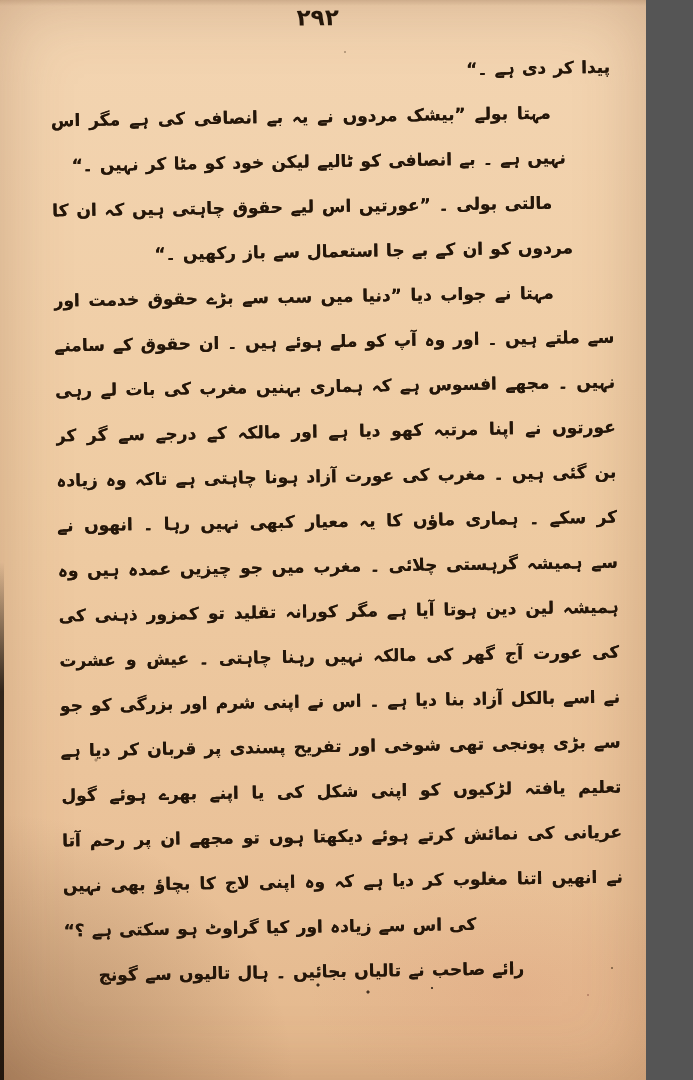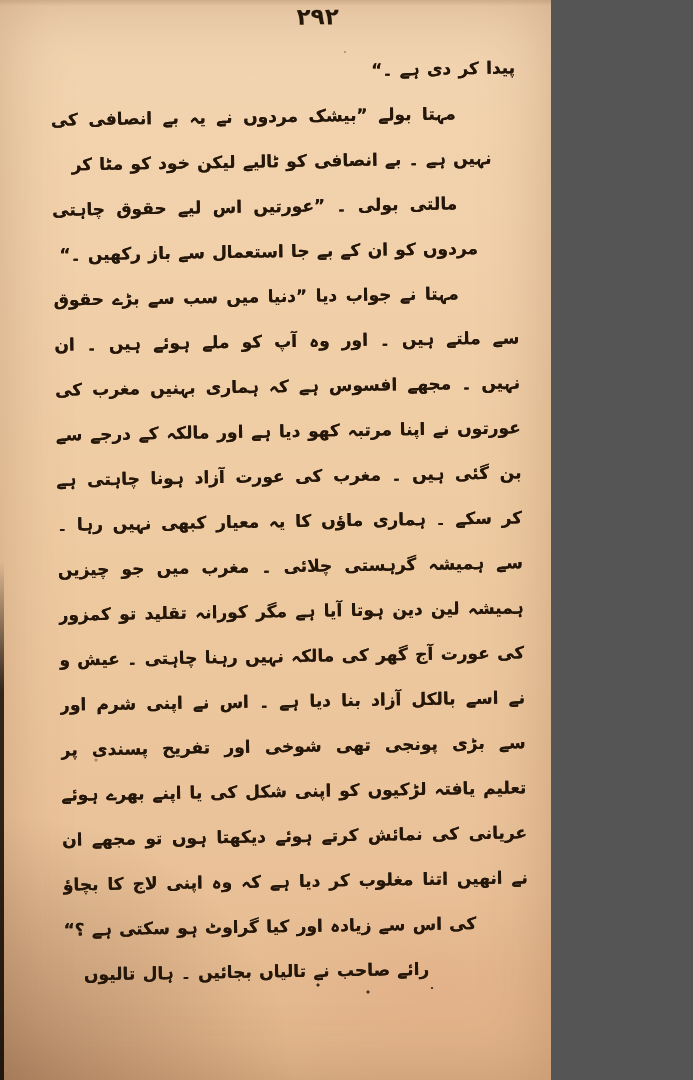--- a/index.html
+++ b/index.html
@@ -1,18 +1,18 @@
 <!DOCTYPE html>
 <html lang="ur"><head>
 <meta charset="utf-8">
 <style>
   html,body{margin:0;padding:0;background:#555;}
   .page{
     position:relative;
-    width:551px;height:1080px;
+    width:646px;height:1080px;
     overflow:hidden;
     font-family:"DejaVu Sans",sans-serif;
     background:
       
       radial-gradient(3px 3px at 318px 985px, rgba(30,18,8,.85) 0 45%, transparent 60%),
       radial-gradient(3px 3px at 368px 992px, rgba(30,18,8,.8) 0 45%, transparent 60%),
       radial-gradient(2px 2px at 432px 988px, rgba(30,18,8,.75) 0 45%, transparent 60%),
       radial-gradient(2px 2px at 612px 968px, rgba(60,40,20,.5) 0 45%, transparent 60%),
       radial-gradient(2px 2px at 588px 995px, rgba(120,60,50,.35) 0 45%, transparent 60%),
       radial-gradient(3px 3px at 96px 760px, rgba(50,32,16,.35) 0 45%, transparent 60%),

